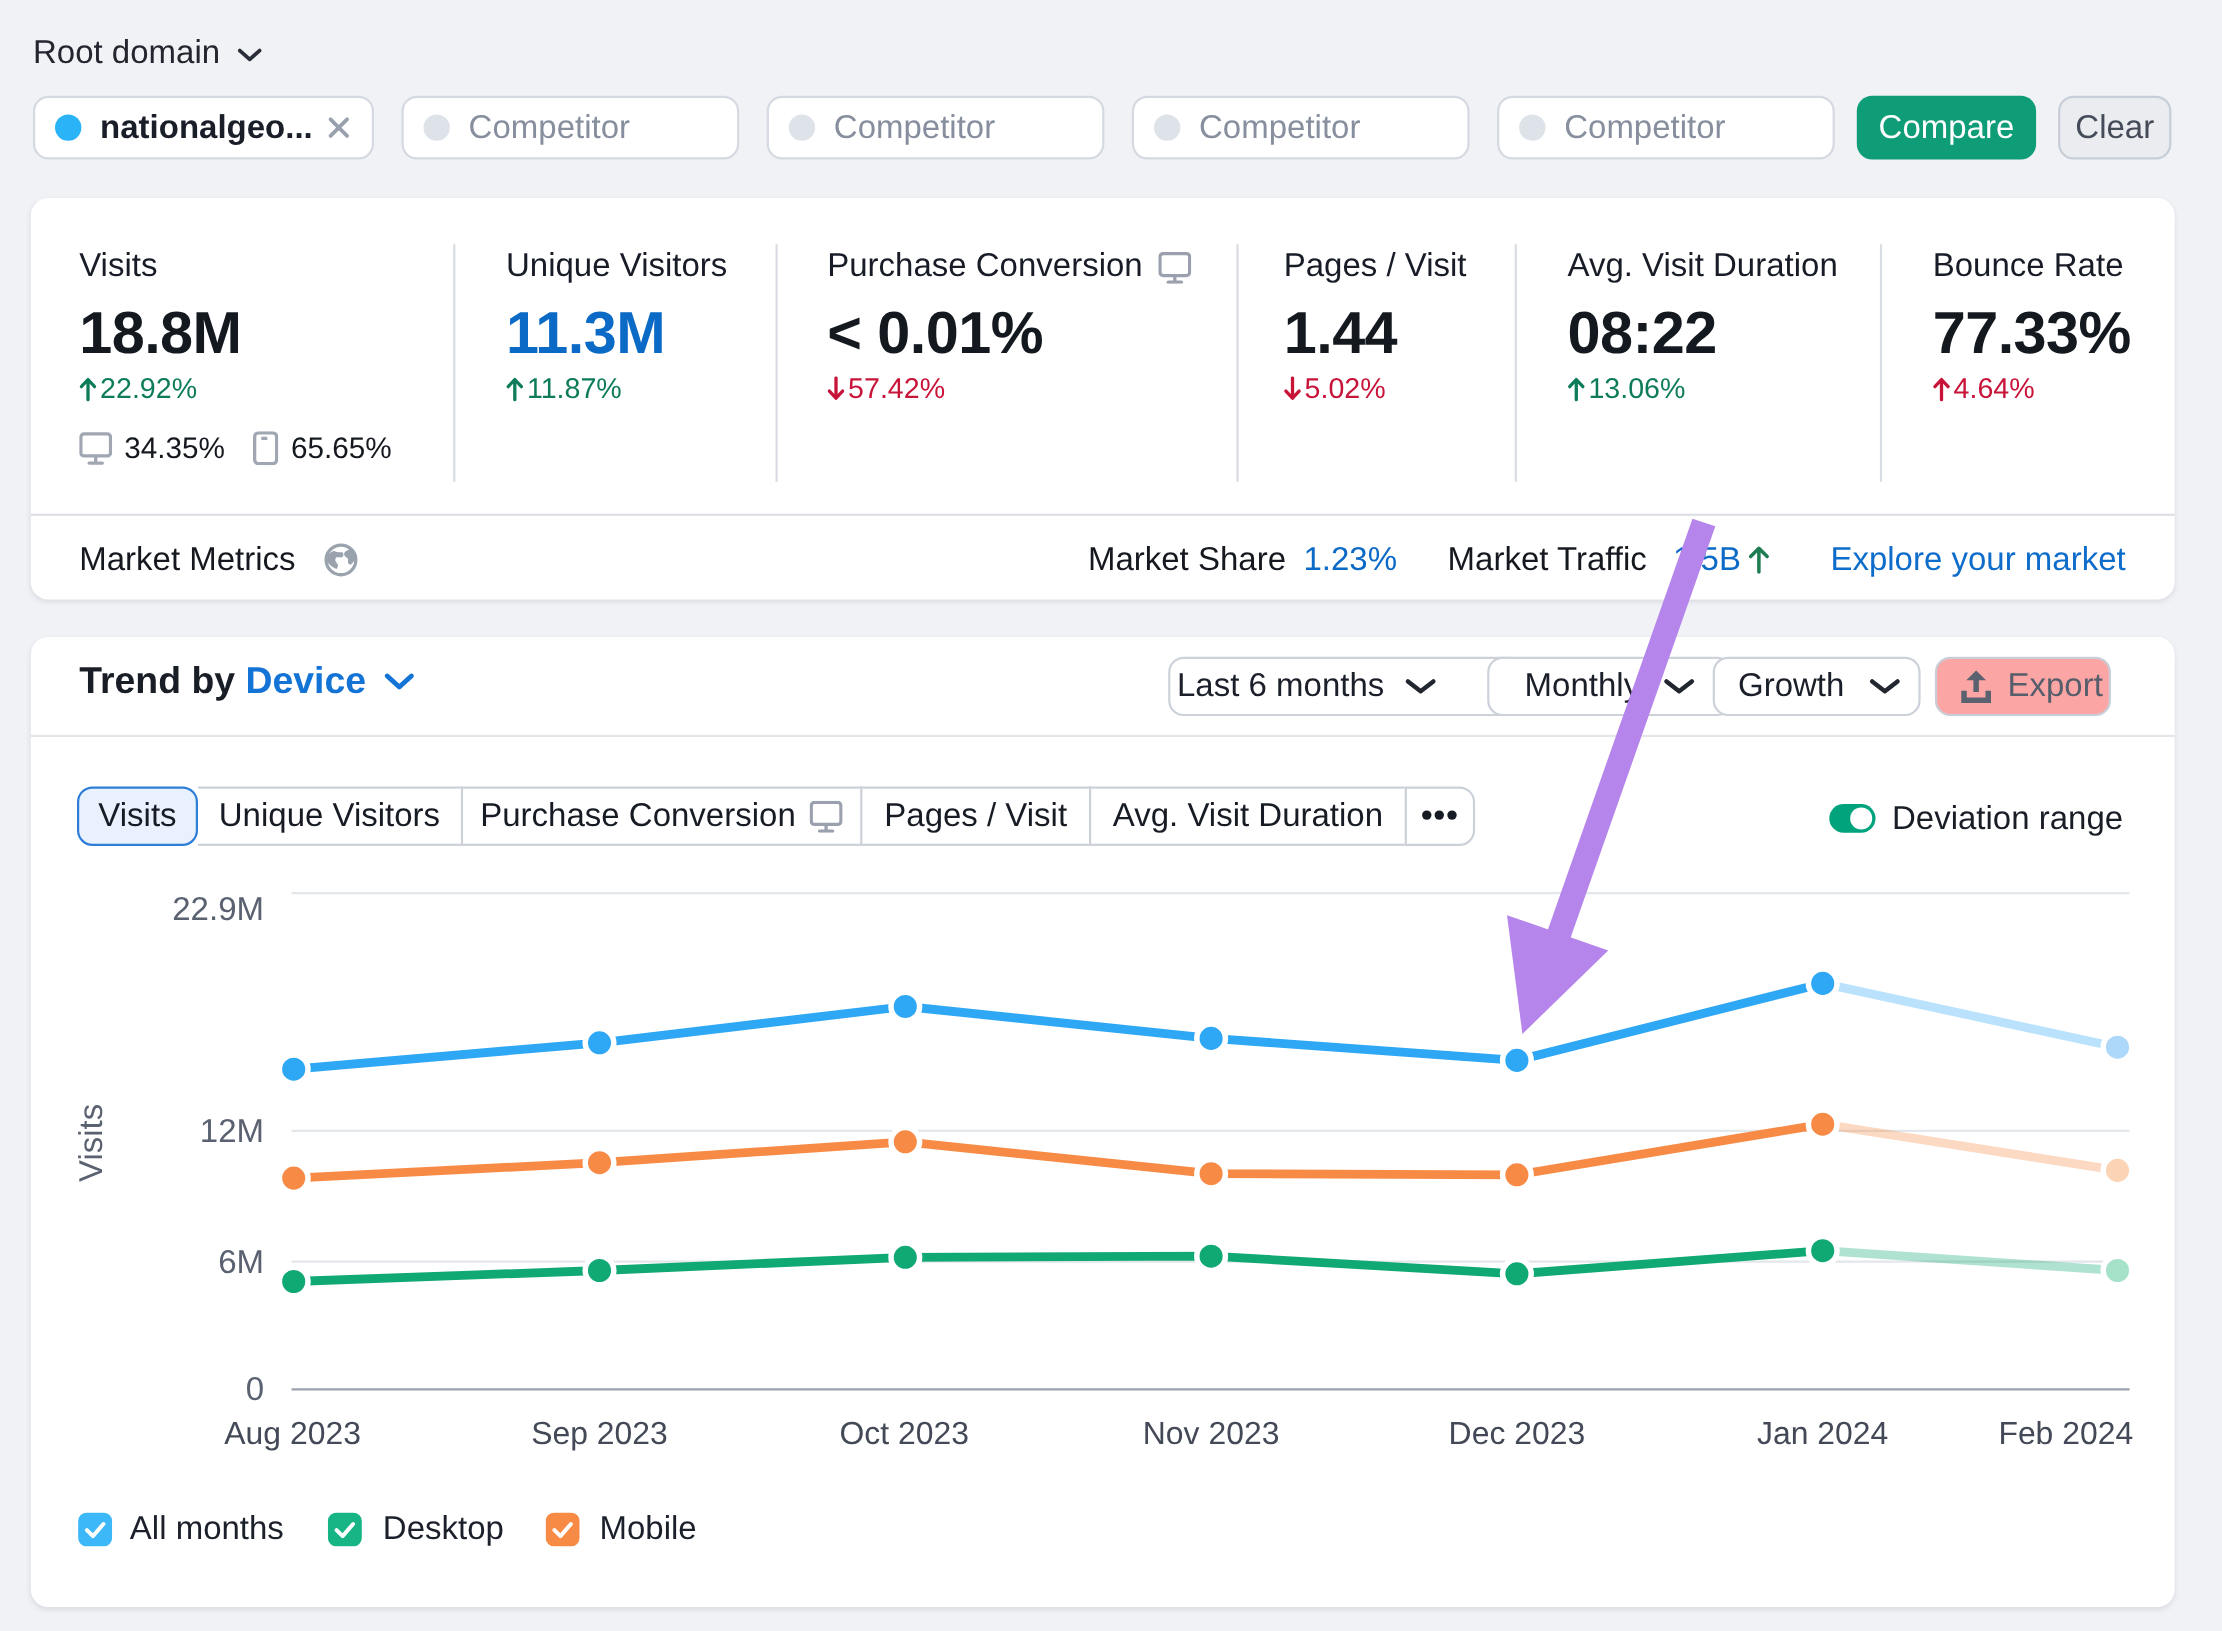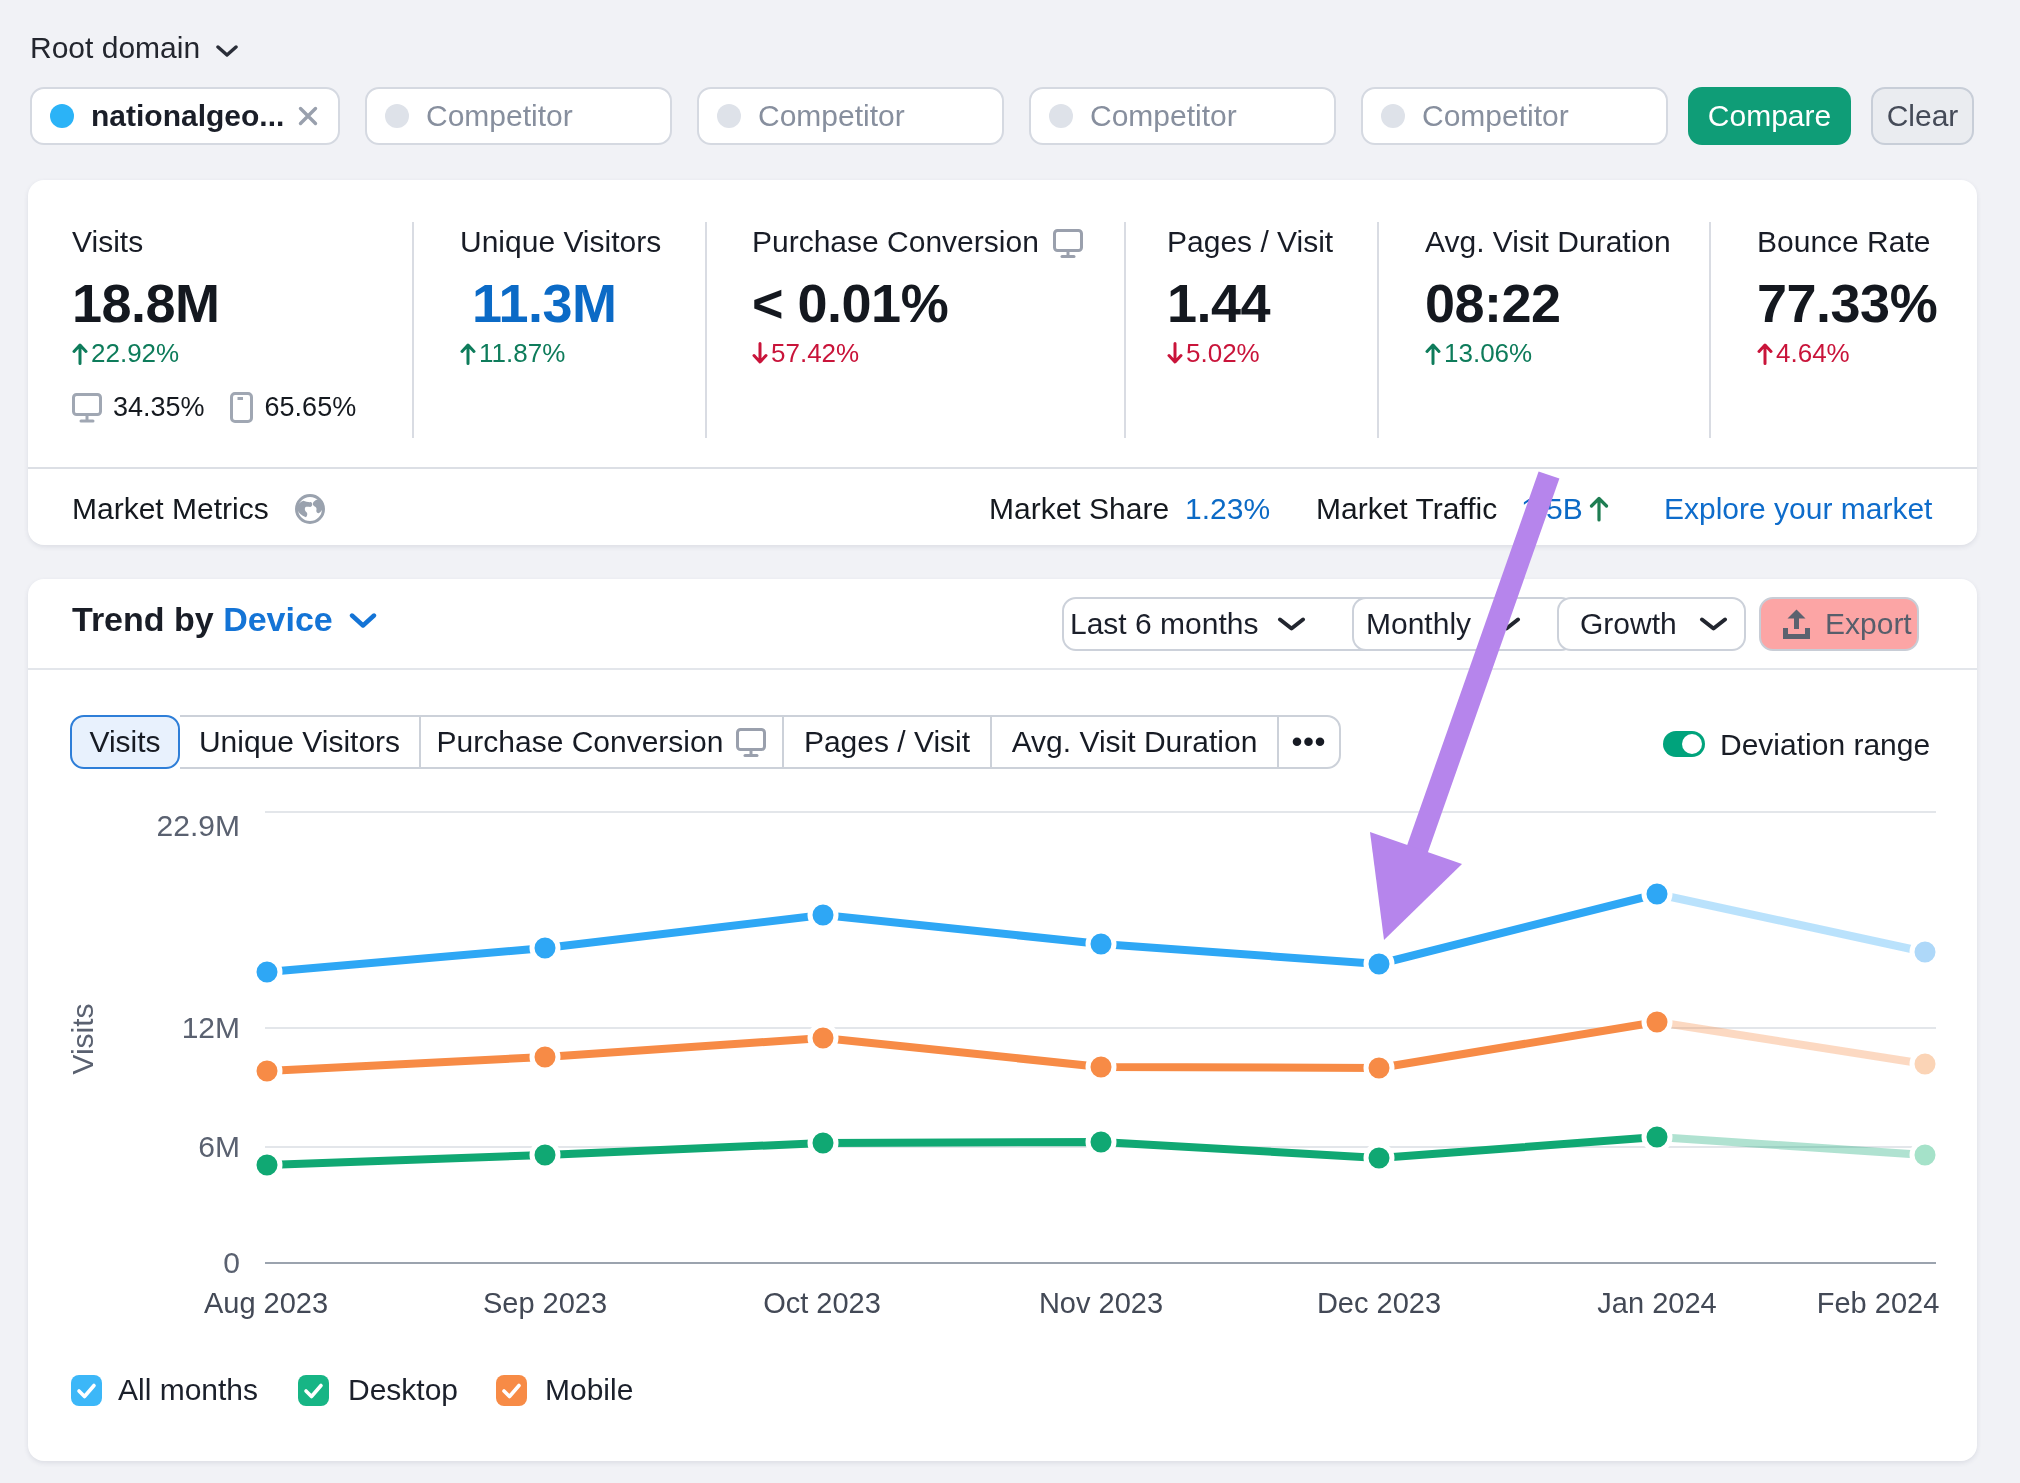--- a/index.html
+++ b/index.html
@@ -10,21 +10,21 @@
           box-shadow:0 2px 5px rgba(42,51,77,.10); }
   .chip { position:absolute; top:87px; height:58px; background:#fff; border:2px solid #d5d9e1;
           border-radius:14px; display:flex; align-items:center; }
   .dot { width:24px; height:24px; border-radius:50%; flex:0 0 auto; }
   .metric-label { position:absolute; top:47px; font-size:30px; color:#181c26; line-height:1; white-space:nowrap;}
   .metric-value { position:absolute; top:96px; font-size:54px; font-weight:bold; color:#14181f;
                   line-height:1; letter-spacing:-0.5px; white-space:nowrap;}
   .metric-delta { position:absolute; top:160px; font-size:26px; line-height:1; white-space:nowrap; display:flex; align-items:center;}
   .up { color:#0e7c5b; } .down { color:#c9143a; }
   .vdiv { position:absolute; top:42px; height:216px; width:2px; background:#d9dce3; }
-  .blue { color:#0b6ac6;margin-left:12px; }
+  .blue { color:#0b6ac6; }
   .btnw { position:absolute; top:597px; height:54px; background:#fff; border:2px solid #ccd1da;
           border-radius:14px; display:flex; align-items:center; font-size:30px; color:#1b1f2a; }
   .tab { position:absolute; top:715px; height:54px; background:#fff; display:flex; align-items:center;
          justify-content:center; font-size:30px; color:#171b24; border:2px solid #ccd1d9; }
 </style>
 </head>
 <body>
 
 <div class="abs" style="left:30px; top:33px; font-size:30px; color:#23262e; line-height:1;">Root domain
   <svg width="22" height="14" viewBox="0 0 22 14" style="margin-left:8px;" fill="none">
@@ -146,21 +146,21 @@
   <span style="color:#1474d6;">Device</span>
   <svg width="28" height="17" viewBox="0 0 28 17" fill="none" style="margin-left:7px; margin-bottom:2px;">
       <path d="M3 3.5 L14 13.5 L25 3.5" stroke="#1474d6" stroke-width="4.4" stroke-linecap="round" stroke-linejoin="round"></path>
     </svg>
 </div>
 <div class="btnw" style="left:1062px; width:324px; padding-left:6px;text-align:center;">Last 6 months
   <svg width="29" height="14" viewBox="0 0 29 14" fill="none" style="margin-left:19px;">
       <path d="M3 2.5 L14.5 11.5 L26 2.5" stroke="#22262f" stroke-width="4" stroke-linecap="round" stroke-linejoin="round"></path>
     </svg>
 </div>
-<div class="btnw" style="left:1352px; width:223px; padding-left:12px;">Monthly
+<div class="btnw" style="left:1352px; width:223px; padding-left:32px;">Monthly
   <svg width="29" height="14" viewBox="0 0 29 14" fill="none" style="margin-left:21px;">
       <path d="M3 2.5 L14.5 11.5 L26 2.5" stroke="#22262f" stroke-width="4" stroke-linecap="round" stroke-linejoin="round"></path>
     </svg>
 </div>
 <div class="btnw" style="left:1557px; width:189px; padding-left:21px;">Growth
   <svg width="29" height="14" viewBox="0 0 29 14" fill="none" style="margin-left:22px;">
       <path d="M3 2.5 L14.5 11.5 L26 2.5" stroke="#22262f" stroke-width="4" stroke-linecap="round" stroke-linejoin="round"></path>
     </svg>
 </div>
 <div class="btnw" style="left:1759px; width:160px; background:#fca5a5; border-color:#c8cdd6; color:#5f6673; padding-left:20px;">

